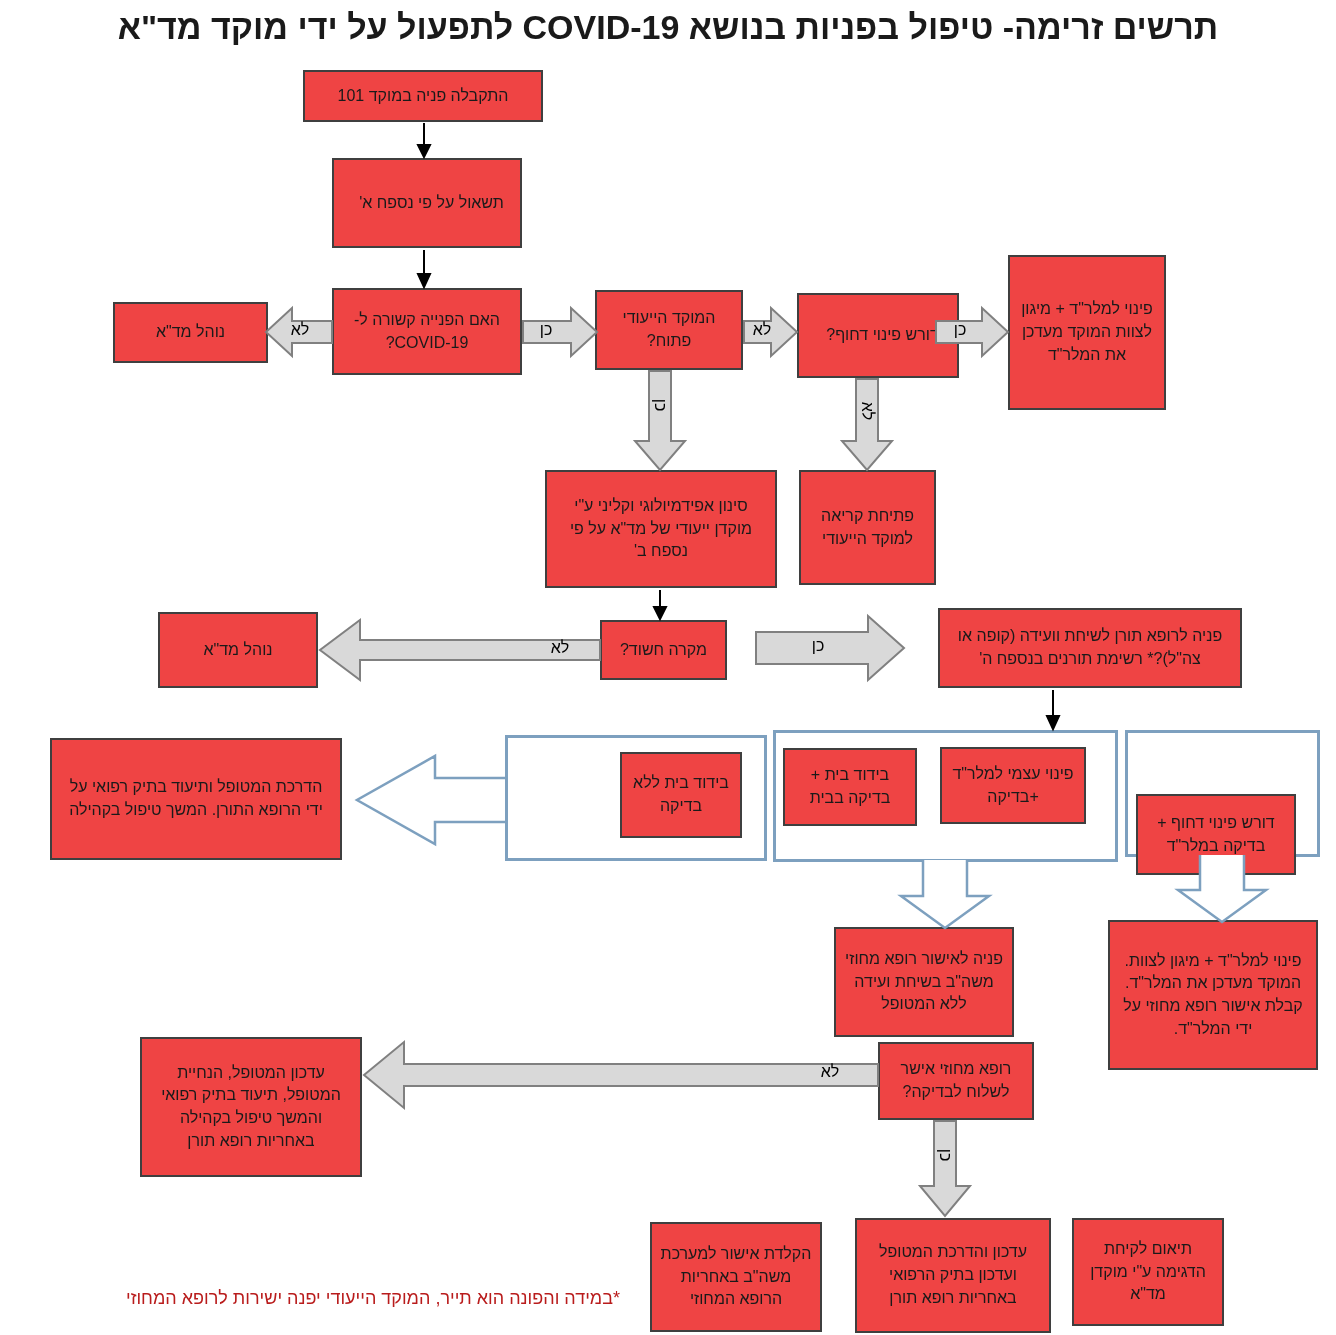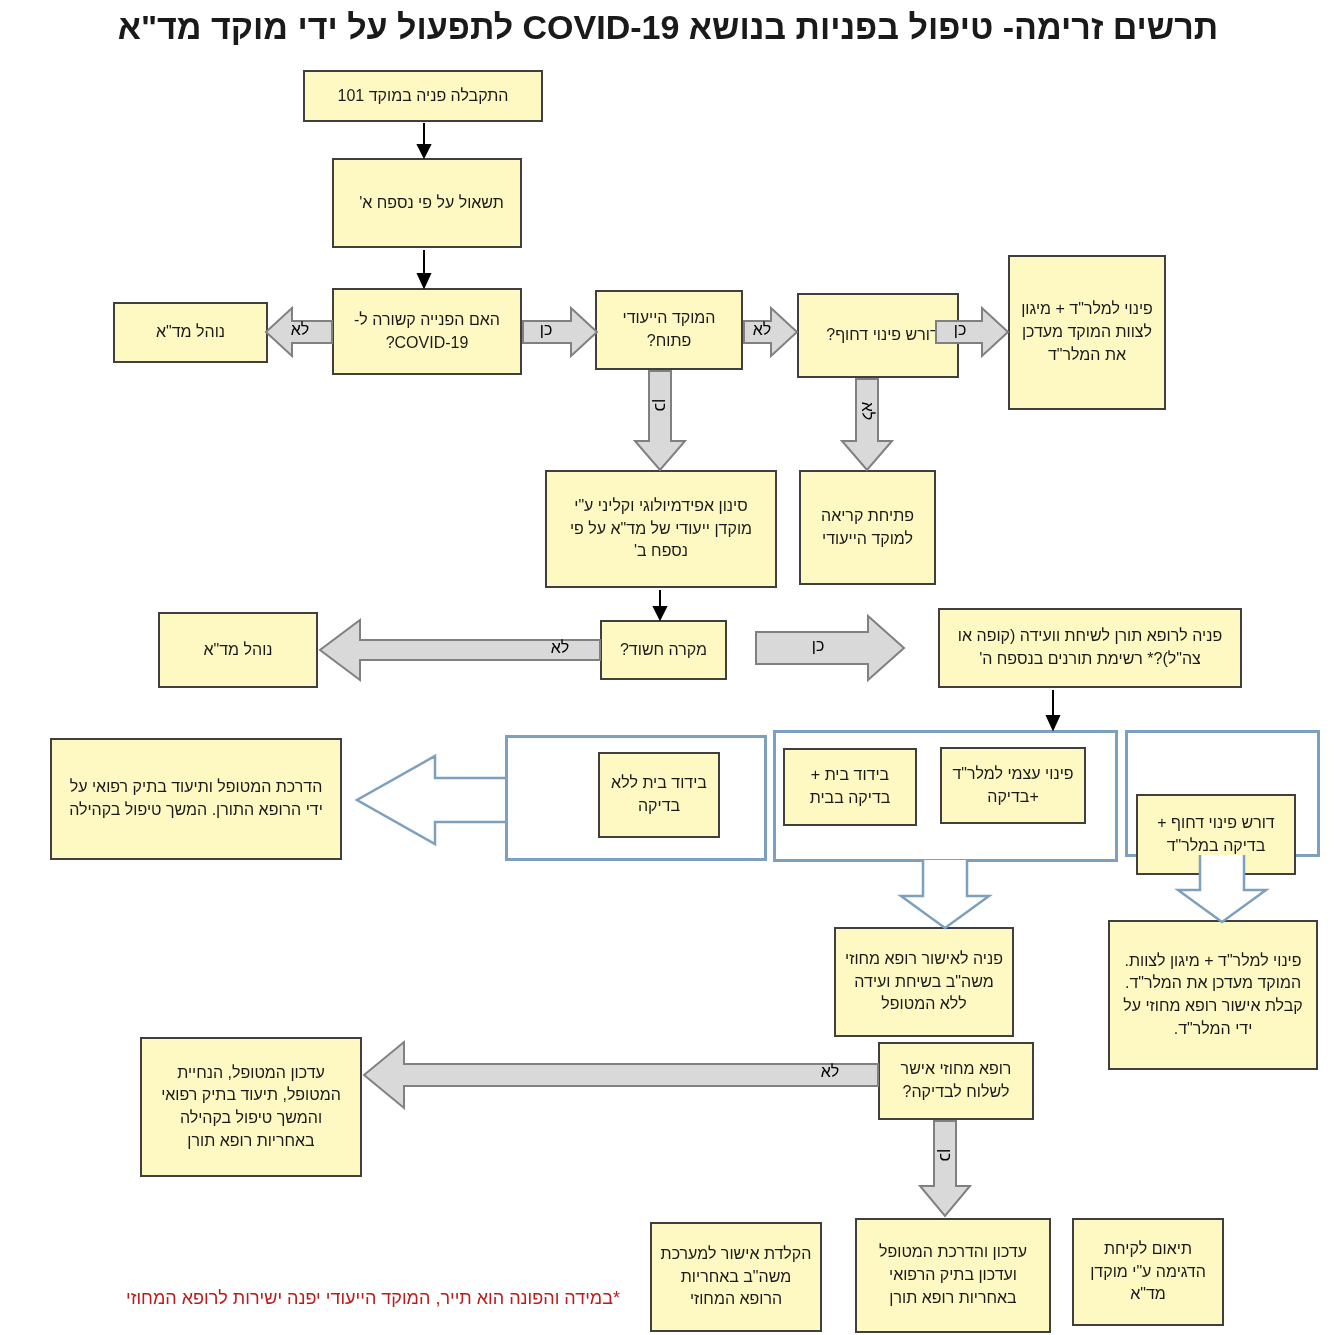--- a/index.html
+++ b/index.html
@@ -5,21 +5,21 @@
   html,body{margin:0;padding:0;}
   body{
     width:1336px;height:1335px;position:relative;overflow:hidden;
     background:#ffffff;font-family:"Liberation Sans",sans-serif;color:#1a1a1a;
   }
   .title{
     position:absolute;top:8px;left:0;width:1336px;text-align:center;
     font-size:34px;font-weight:bold;direction:rtl;letter-spacing:0;
   }
   .bx{
-    position:absolute;box-sizing:border-box;background:#fef9c3;
+    position:absolute;box-sizing:border-box;background:#ef4444;
     border:2px solid #3f3f3f;display:flex;align-items:center;justify-content:center;
     text-align:center;direction:rtl;font-size:16px;line-height:1.42;padding:3px 7px;
   }
   .bluebox{
     position:absolute;box-sizing:border-box;background:#fff;
     border:3px solid #7da0bf;
   }
   .albl{
     position:absolute;font-size:16px;direction:rtl;color:#000;z-index:30;
     width:24px;text-align:center;
@@ -50,21 +50,21 @@
   <div class="bx" style="left:545px;top:470px;width:232px;height:118px;">סינון אפידמיולוגי וקליני ע"י מוקדן ייעודי של מד"א על פי נספח ב'</div>
   <div class="bx" style="left:799px;top:470px;width:137px;height:115px;">פתיחת קריאה למוקד הייעודי</div>
   <div class="bx" style="left:600px;top:620px;width:127px;height:60px;">מקרה חשוד?</div>
   <div class="bx" style="left:158px;top:612px;width:160px;height:76px;">נוהל מד"א</div>
   <div class="bx" style="left:906px;top:608px;width:304px;height:80px;margin-left:32px;">פניה לרופא תורן לשיחת וועידה (קופה או צה"ל)?* רשימת תורנים בנספח ה'</div>
 
   <div class="bluebox" style="left:505px;top:735px;width:262px;height:126px;"></div>
   <div class="bluebox" style="left:773px;top:730px;width:345px;height:132px;"></div>
   <div class="bluebox" style="left:1125px;top:730px;width:195px;height:127px;"></div>
 
-  <div class="bx" style="left:598px;top:752px;width:122px;height:86px;">בידוד בית ללא בדיקה</div>
+  <div class="bx" style="left:620px;top:752px;width:122px;height:86px;">בידוד בית ללא בדיקה</div>
   <div class="bx" style="left:783px;top:748px;width:134px;height:78px;">בידוד בית + בדיקה בבית</div>
   <div class="bx" style="left:940px;top:747px;width:146px;height:77px;">פינוי עצמי למלר"ד +בדיקה</div>
   <div class="bx" style="left:1136px;top:750px;width:160px;height:81px;margin-top:44px;">דורש פינוי דחוף + בדיקה במלר"ד</div>
 
   <div class="bx" style="left:50px;top:738px;width:292px;height:122px;">הדרכת המטופל ותיעוד בתיק רפואי על ידי הרופא התורן. המשך טיפול בקהילה</div>
 
   <div class="bx" style="left:834px;top:927px;width:180px;height:110px;">פניה לאישור רופא מחוזי משה"ב בשיחת ועידה ללא המטופל</div>
   <div class="bx" style="left:1108px;top:920px;width:210px;height:150px;">פינוי למלר"ד + מיגון לצוות. המוקד מעדכן את המלר"ד. קבלת אישור רופא מחוזי על ידי המלר"ד.</div>
   <div class="bx" style="left:878px;top:1042px;width:156px;height:78px;">רופא מחוזי אישר לשלוח לבדיקה?</div>
   <div class="bx" style="left:140px;top:1037px;width:222px;height:140px;">עדכון המטופל, הנחיית המטופל, תיעוד בתיק רפואי והמשך טיפול בקהילה באחריות רופא תורן</div>

